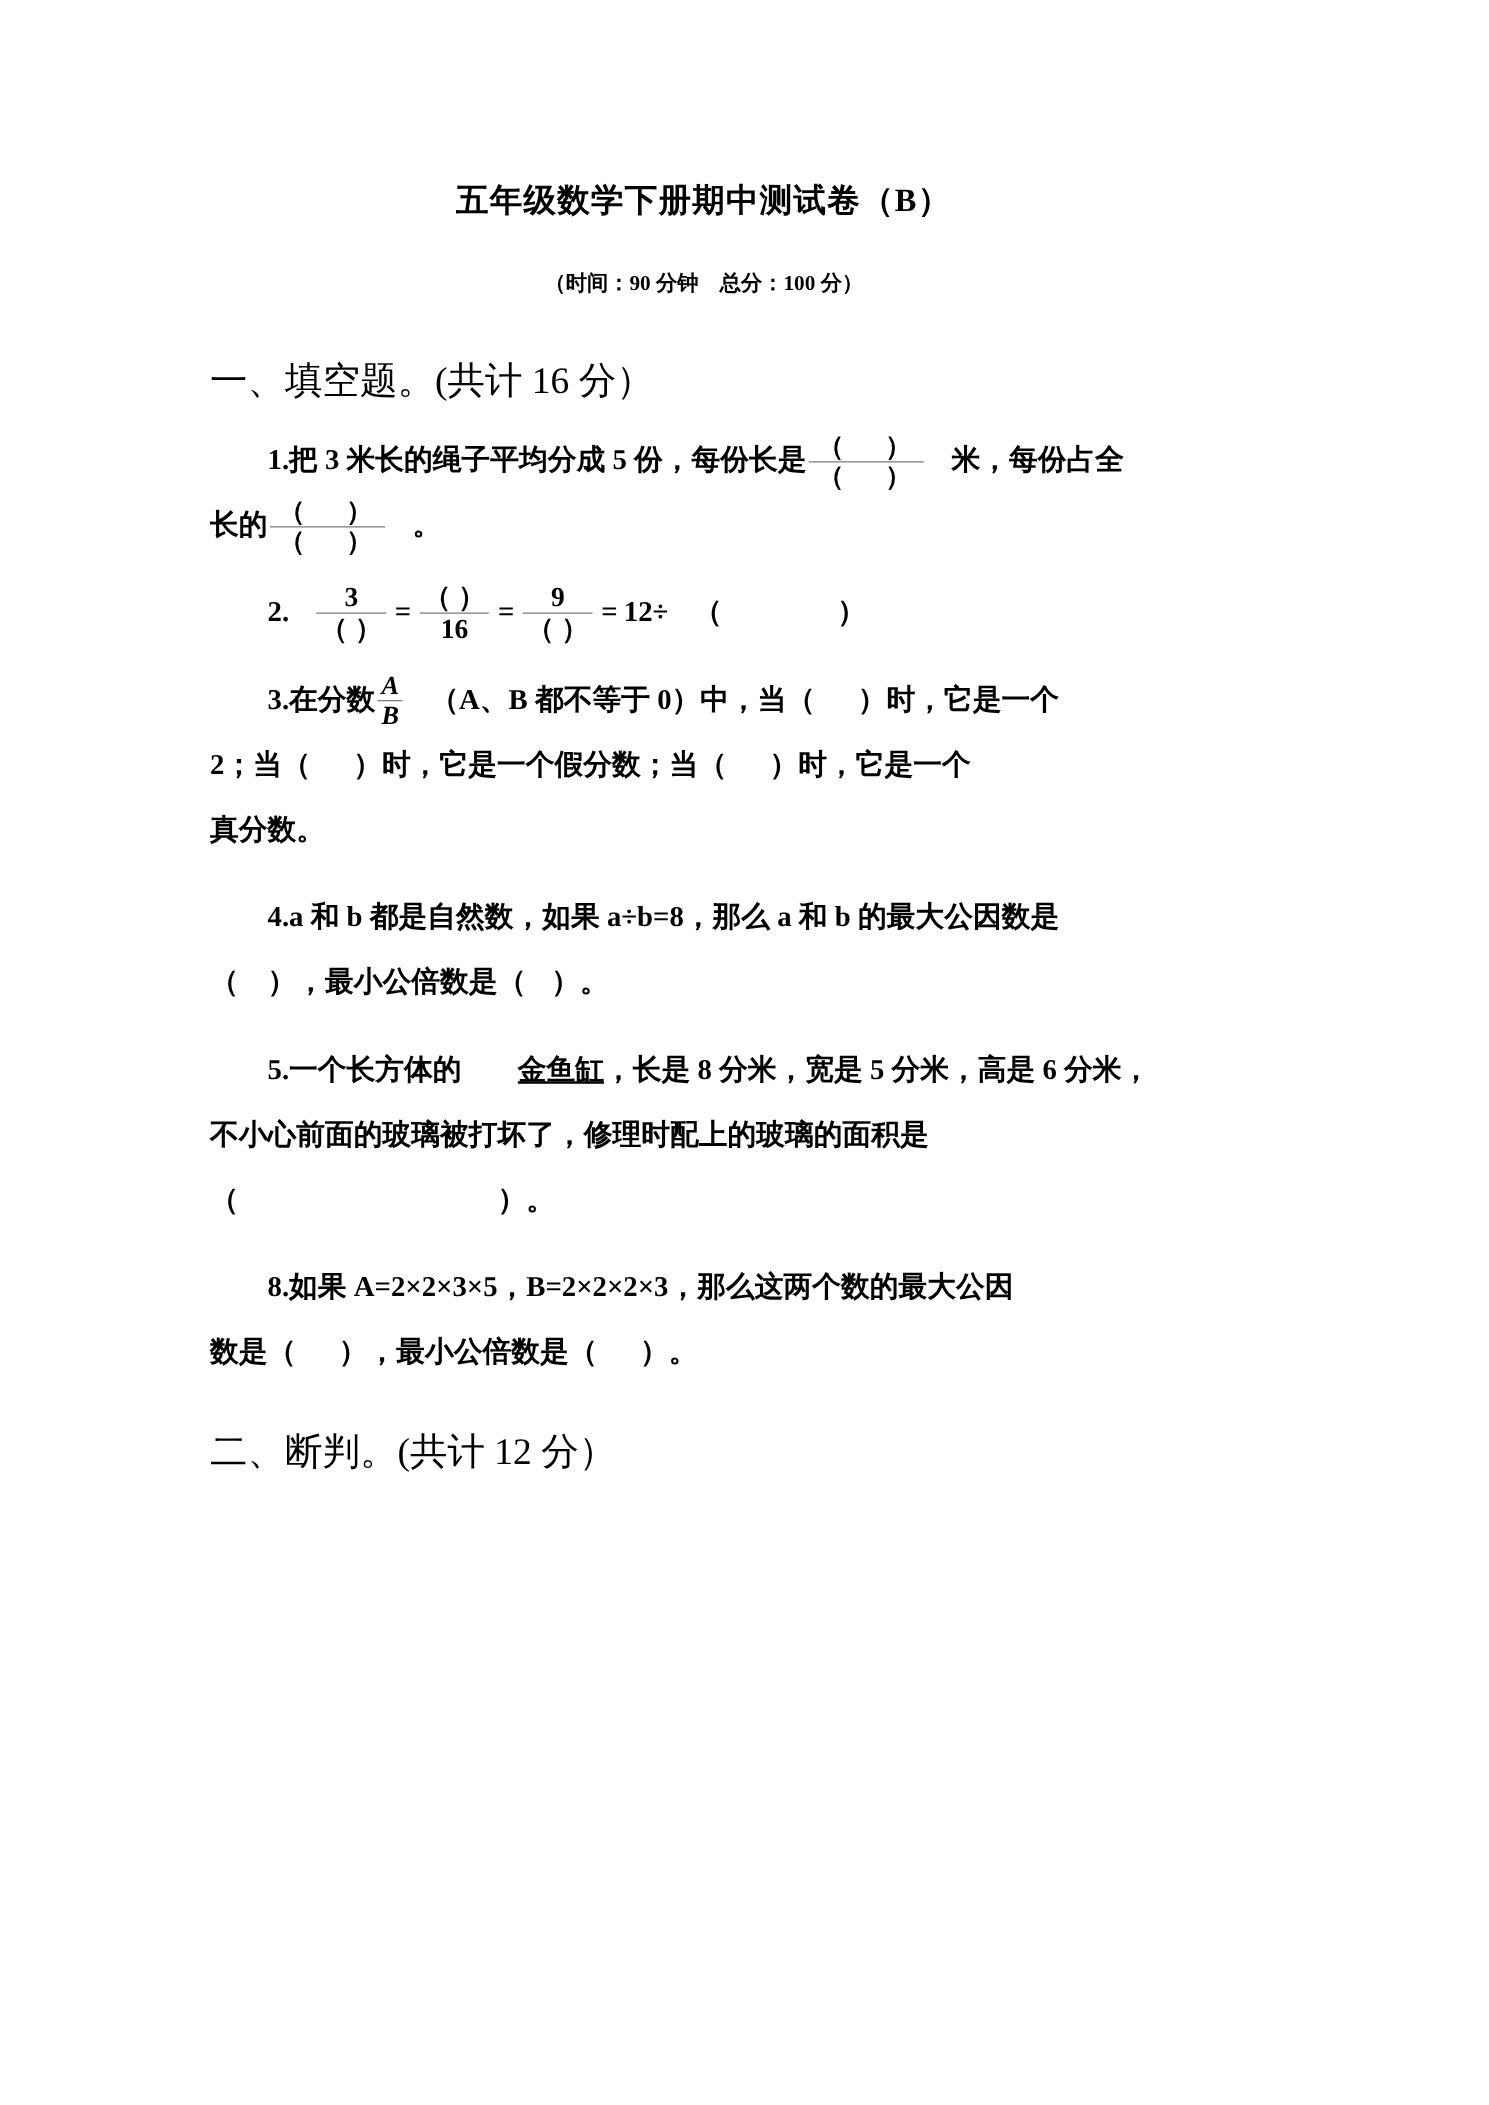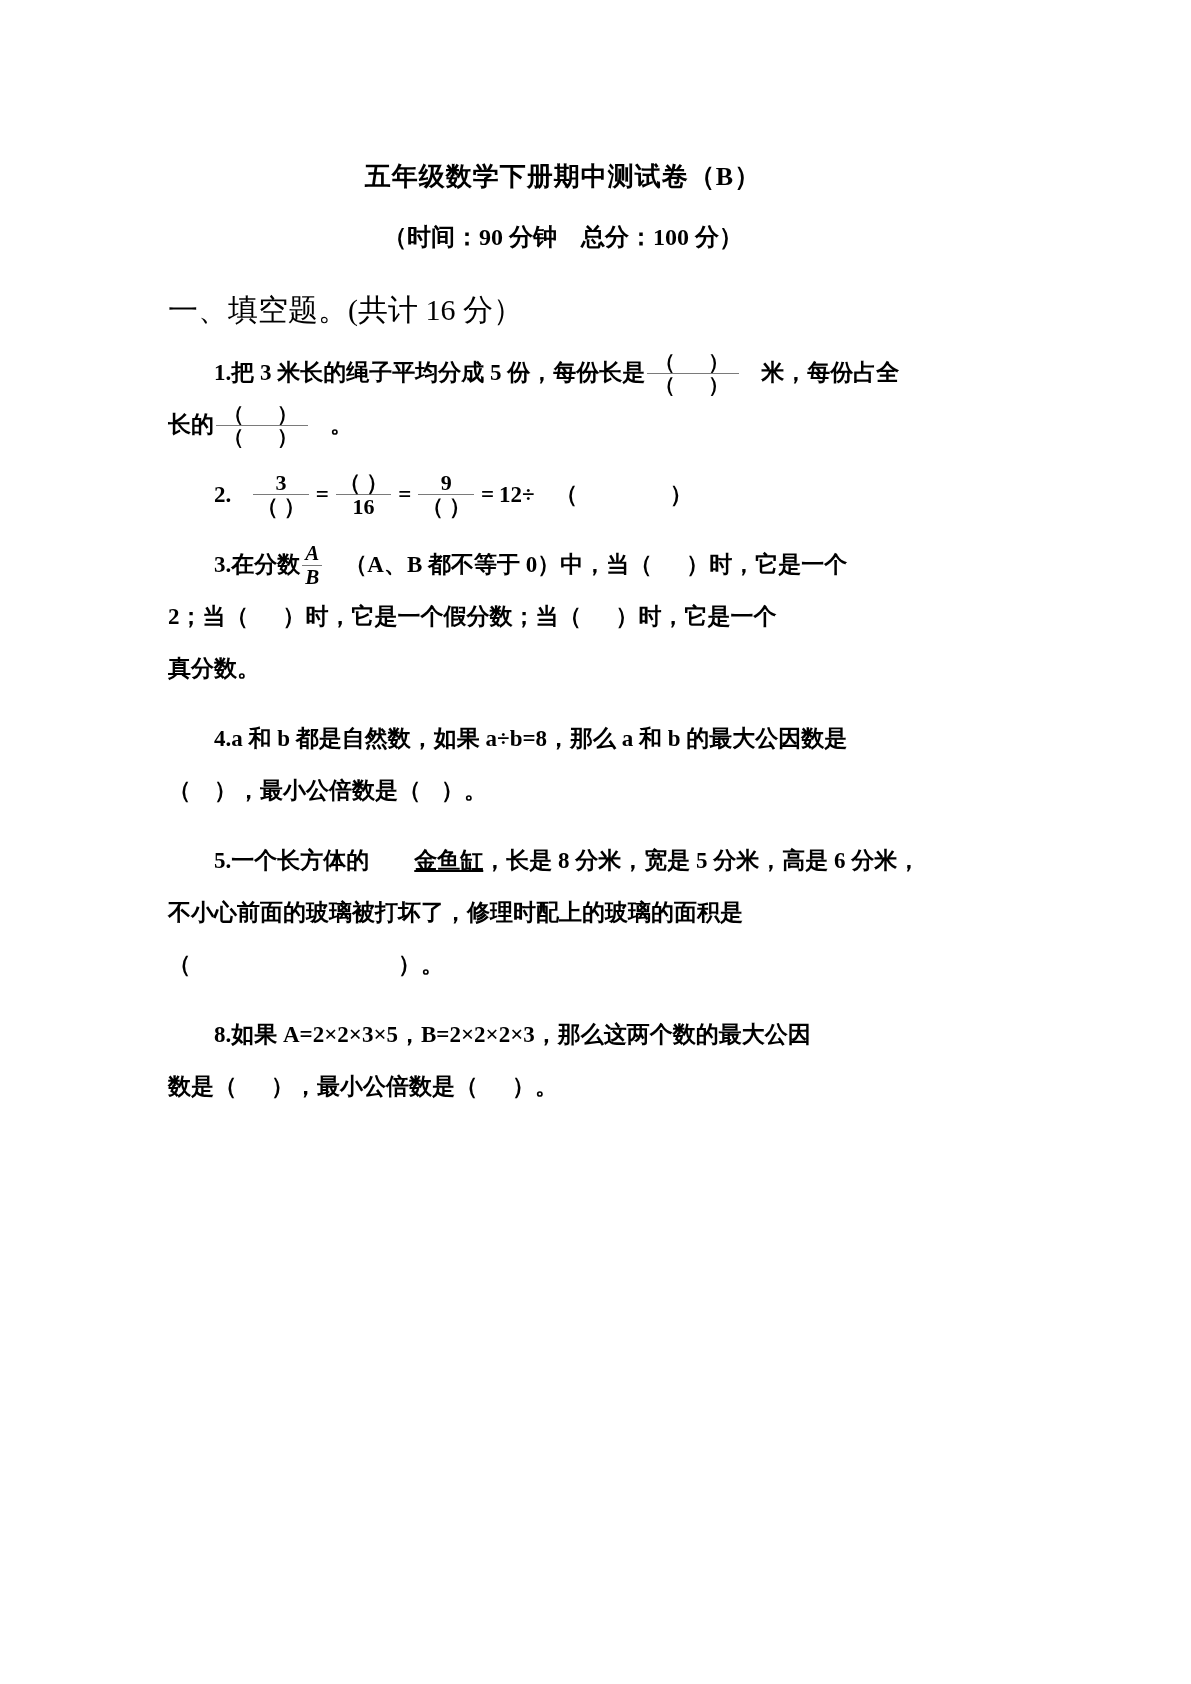--- a/index.html
+++ b/index.html
@@ -17,40 +17,40 @@
     width: 1191px;
     height: 1684px;
     box-sizing: border-box;
     padding: 0;
     background: #ffffff;
     overflow: hidden;
   }
   .content {
     position: absolute;
     left: 168px;
-    top: 16px;
+    top: 0;
     width: 790px;
   }
 
   
   .doc-title {
     text-align: center;
     font-size: 26px;
     font-weight: bold;
     letter-spacing: 1px;
     margin: 0;
     padding-top: 145px;
     line-height: 1.25;
     white-space: nowrap;
   }
   .doc-subtitle {
     text-align: center;
-    font-size: 24px;
+    font-size: 17px;
     font-weight: bold;
-    margin: 4px;
+    margin: 14px;
     padding-top: 24px;
     line-height: 1.25;
     white-space: nowrap;
   }
   .section-head {
     font-size: 30px;
     line-height: 1.3;
     margin: 0;
     padding-top: 34px;
     white-space: nowrap;
@@ -138,15 +138,16 @@
     <p class="q">
       <span class="indent"></span><span>5.</span><span>一个长方体的</span><span class="uline">金鱼缸</span><span>，长是 8 分米，宽是 5 分米，高是 6 分米，</span><br><span>不小心前面的玻璃被打坏了，修理时配上的玻璃的面积是</span><br><span>（　　　　　　　　　）。</span>
     </p>
 
 
 
     <p class="q">
       <span class="indent"></span><span>8.</span><span>如果 A=2×2×3×5，B=2×2×2×3，那么这两个数的最大公因</span><br><span>数是（</span><span class="sp-lg"></span><span>），最小公倍数是（</span><span class="sp-lg"></span><span>）。</span>
     </p>
 
+    <p class="section-head">二、断判。(共计 12 分）</p>
 
   </div>
 </div>
 
 </body></html>

